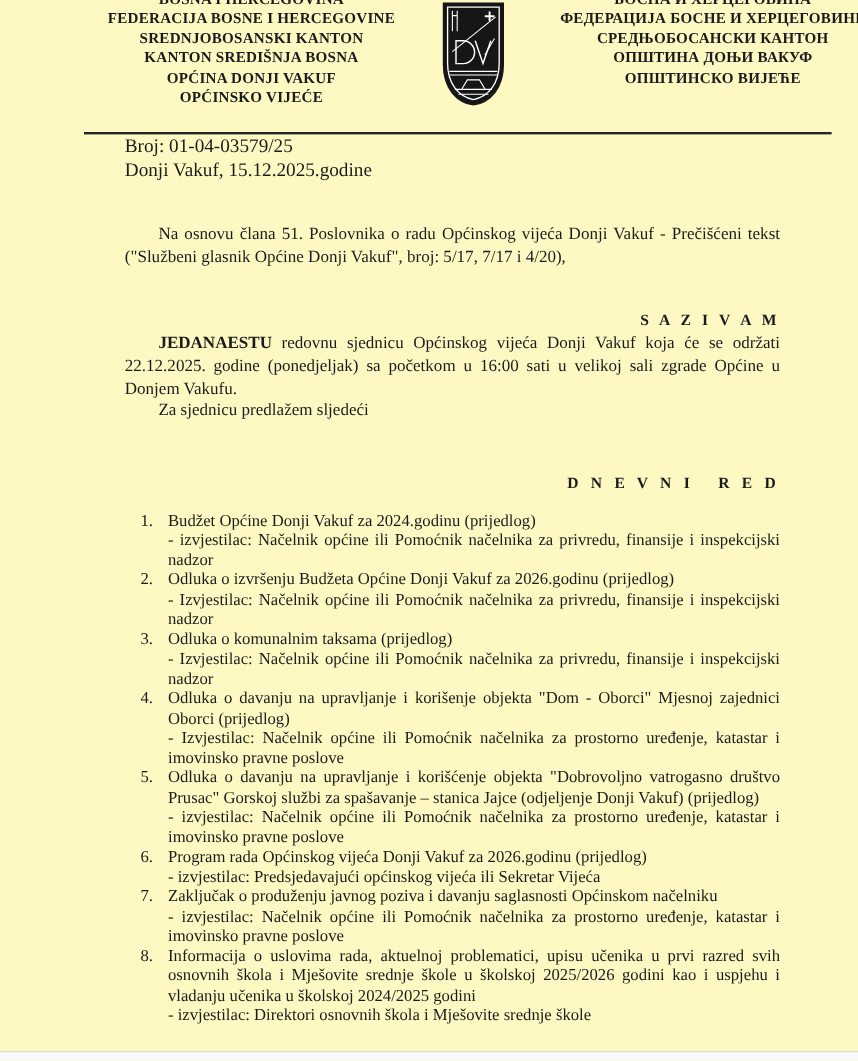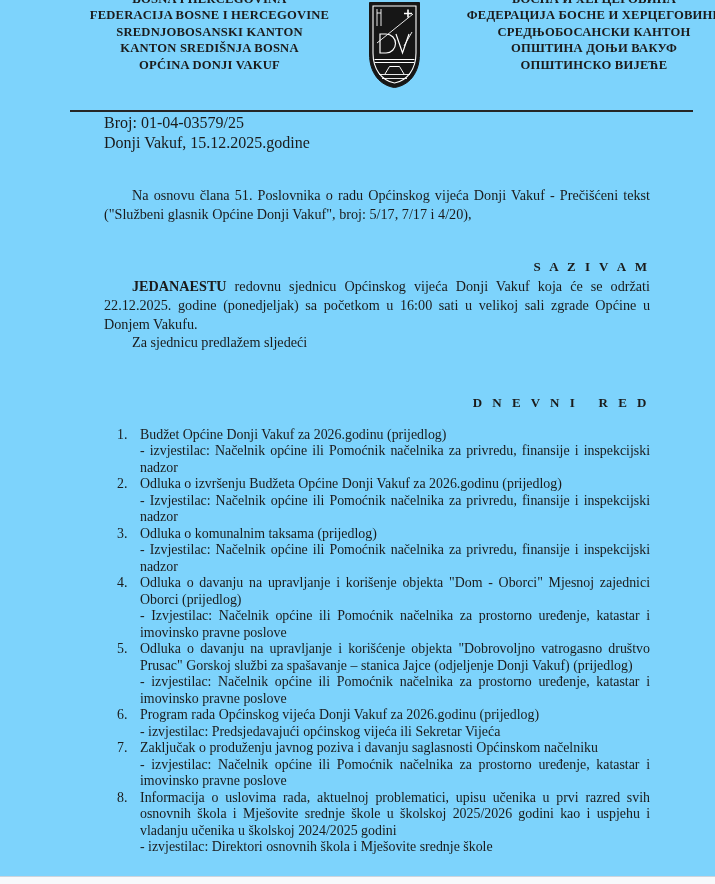--- a/index.html
+++ b/index.html
@@ -4,21 +4,21 @@
 <style>
   html, body { margin:0; padding:0; }
   body {
     width:715px; height:884px;
     background:#ffffff;
     font-family:"Liberation Serif", serif;
     color:#1b1b1b;
     position:relative;
     overflow:hidden;
   }
-  .page { position:absolute; inset:0; overflow:hidden; background:#7dd3fc; }
+  .page { position:absolute; inset:0; overflow:hidden; background:#fef9c3; }
 
   
   .header-left {
     position:absolute; left:52px; top:-9px; width:315px;
     text-align:center; font-weight:bold;
     font-size:12.6px; line-height:16.4px; letter-spacing:0.2px;
   }
   .header-right {
     position:absolute; left:448px; top:-9px; width:292px;
     text-align:center; font-weight:bold;
@@ -65,20 +65,21 @@
 <body>
 
 <div class="page">
 
   <div class="header-left">
     <div>BOSNA I HERCEGOVINA</div>
     <div>FEDERACIJA BOSNE I HERCEGOVINE</div>
     <div>SREDNJOBOSANSKI KANTON</div>
     <div>KANTON SREDIŠNJA BOSNA</div>
     <div>OPĆINA DONJI VAKUF</div>
+    <div>OPĆINSKO VIJEĆE</div>
   </div>
 
   <div class="shield-wrap">
     <svg width="53" height="88" viewBox="0 0 53 88" xmlns="http://www.w3.org/2000/svg">
       <path d="M1.5 1.5 H51.5 V53 C51.5 72 41 84.5 26.5 86.5 C12 84.5 1.5 72 1.5 53 Z" fill="#161616" stroke="#161616"></path>
       <path d="M5 5 H48 V52 C48 68 39.5 79.5 26.5 82 C13.5 79.5 5 68 5 52 Z" fill="none" stroke="#ffffff" stroke-width="1.1"></path>
       <path d="M9 8 v17 M13 8 v17 M9 12 h4" stroke="#ffffff" stroke-width="0.9" fill="none"></path>
       <path d="M40 8.5 v8 M36 12.5 h8" stroke="#ffffff" stroke-width="1.6" fill="none"></path>
       <path d="M9 42 L45 13" stroke="#ffffff" stroke-width="0.9"></path>
       <path d="M12 33 v19 h6 a9.5 9.5 0 0 0 0-19 Z" fill="none" stroke="#ffffff" stroke-width="1.2"></path>
@@ -112,21 +113,21 @@
 
     <p class="session-para"><b>JEDANAESTU</b><span> redovnu sjednicu Općinskog vijeća Donji Vakuf  koja će se održati 22.12.2025. godine (ponedjeljak) sa početkom u 16:00 sati u velikoj sali zgrade Općine u Donjem Vakufu.</span></p>
 
     <p class="propose-line">Za sjednicu predlažem sljedeći</p>
 
     <div class="heading dnevni-heading">D N E V N I &nbsp; R E D</div>
 
     <ol class="agenda">
         <li>
           <span class="num">1.</span>
-          <div class="item-title">Budžet Općine Donji Vakuf za 2026.godinu (prijedlog)</div>
+          <div class="item-title">Budžet Općine Donji Vakuf za 2024.godinu (prijedlog)</div>
           <div class="item-reporter">- izvjestilac: Načelnik općine ili Pomoćnik načelnika za privredu, finansije i inspekcijski nadzor</div>
         </li>
         <li>
           <span class="num">2.</span>
           <div class="item-title">Odluka o izvršenju Budžeta Općine Donji Vakuf za 2026.godinu (prijedlog)</div>
           <div class="item-reporter">- Izvjestilac: Načelnik općine ili Pomoćnik načelnika za privredu, finansije i inspekcijski nadzor</div>
         </li>
         <li>
           <span class="num">3.</span>
           <div class="item-title">Odluka o komunalnim taksama (prijedlog)</div>

